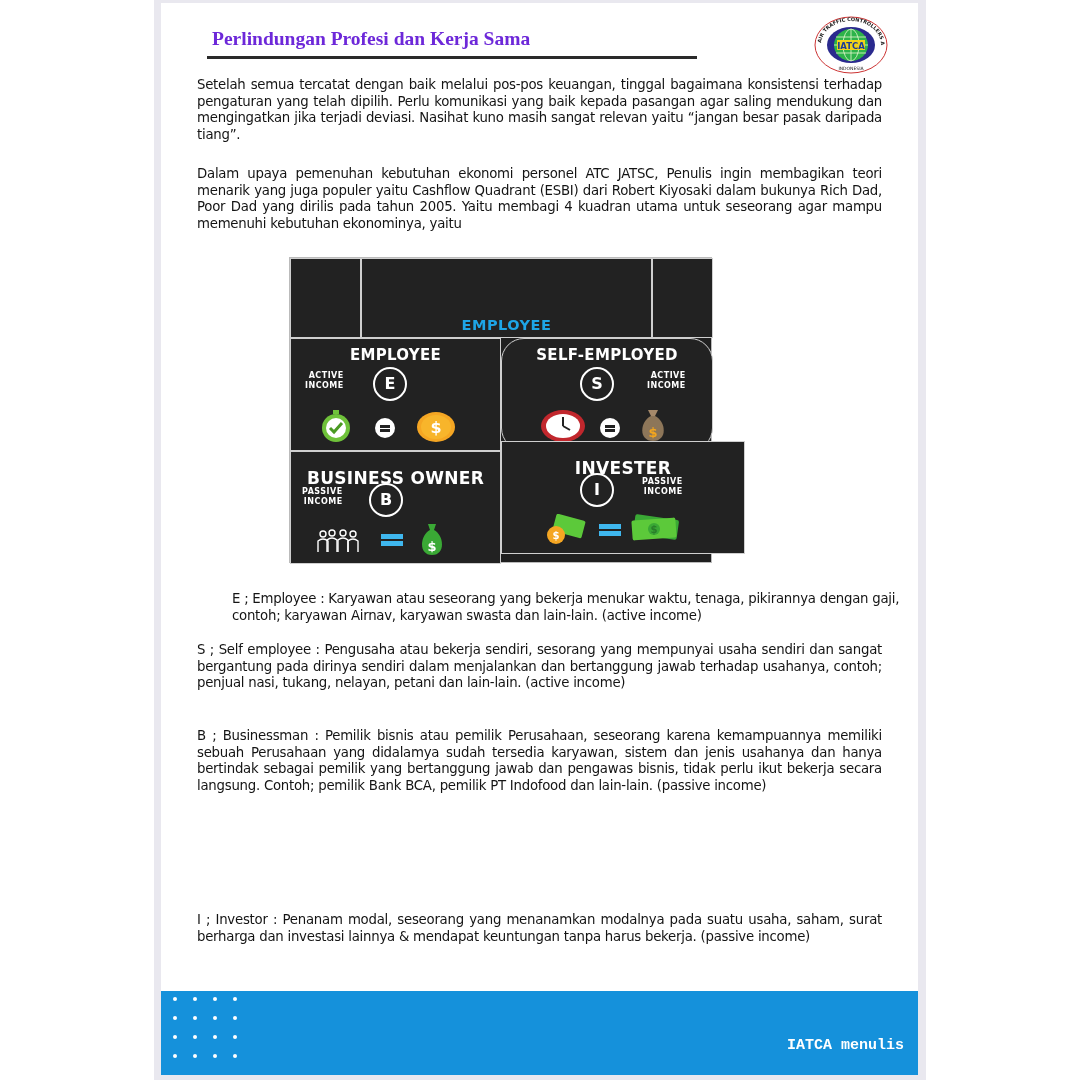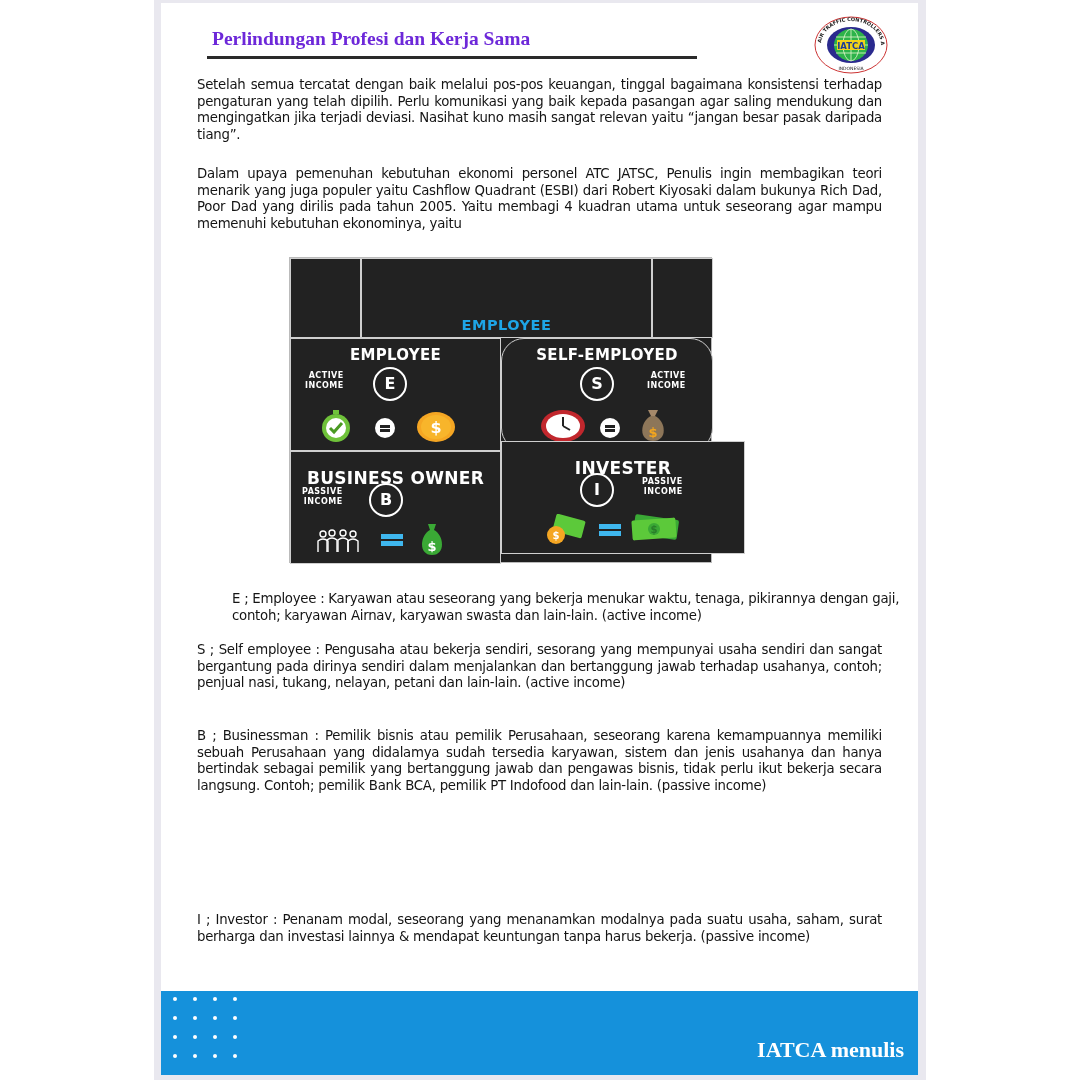--- a/index.html
+++ b/index.html
@@ -75,22 +75,22 @@
   .eq-blue { position: absolute; width: 22px; height: 16px; }
   .eq-blue::before, .eq-blue::after { content: ""; position: absolute; left: 0; width: 22px; height: 5px; background: #3fb7ee; }
   .eq-blue::before { top: 2px; } .eq-blue::after { top: 9px; }
 
   .footer {
     position: absolute; left: 0; bottom: 0; width: 757px; height: 84px; background: #1591db;
   }
   .dots { position: absolute; left: 12px; top: 6px; }
   .dot { position: absolute; width: 4px; height: 4px; background: #fff; border-radius: 50%; }
   .footer-label {
-    position: absolute; right: 14px; top: 46px; color: #fff; font-weight: bold; font-size: 22px;
-    font-family: Liberation Serif, serif;
+    position: absolute; right: 14px; top: 46px; color: #fff; font-weight: bold; font-size: 15px;
+    font-family: Liberation Mono, monospace;
   }
 </style>
 </head>
 <body>
 
 <div class="page-shadow"></div>
 <div class="page">
 
   <div class="header-title">Perlindungan Profesi dan Kerja Sama</div>
   <div class="header-rule"></div>

